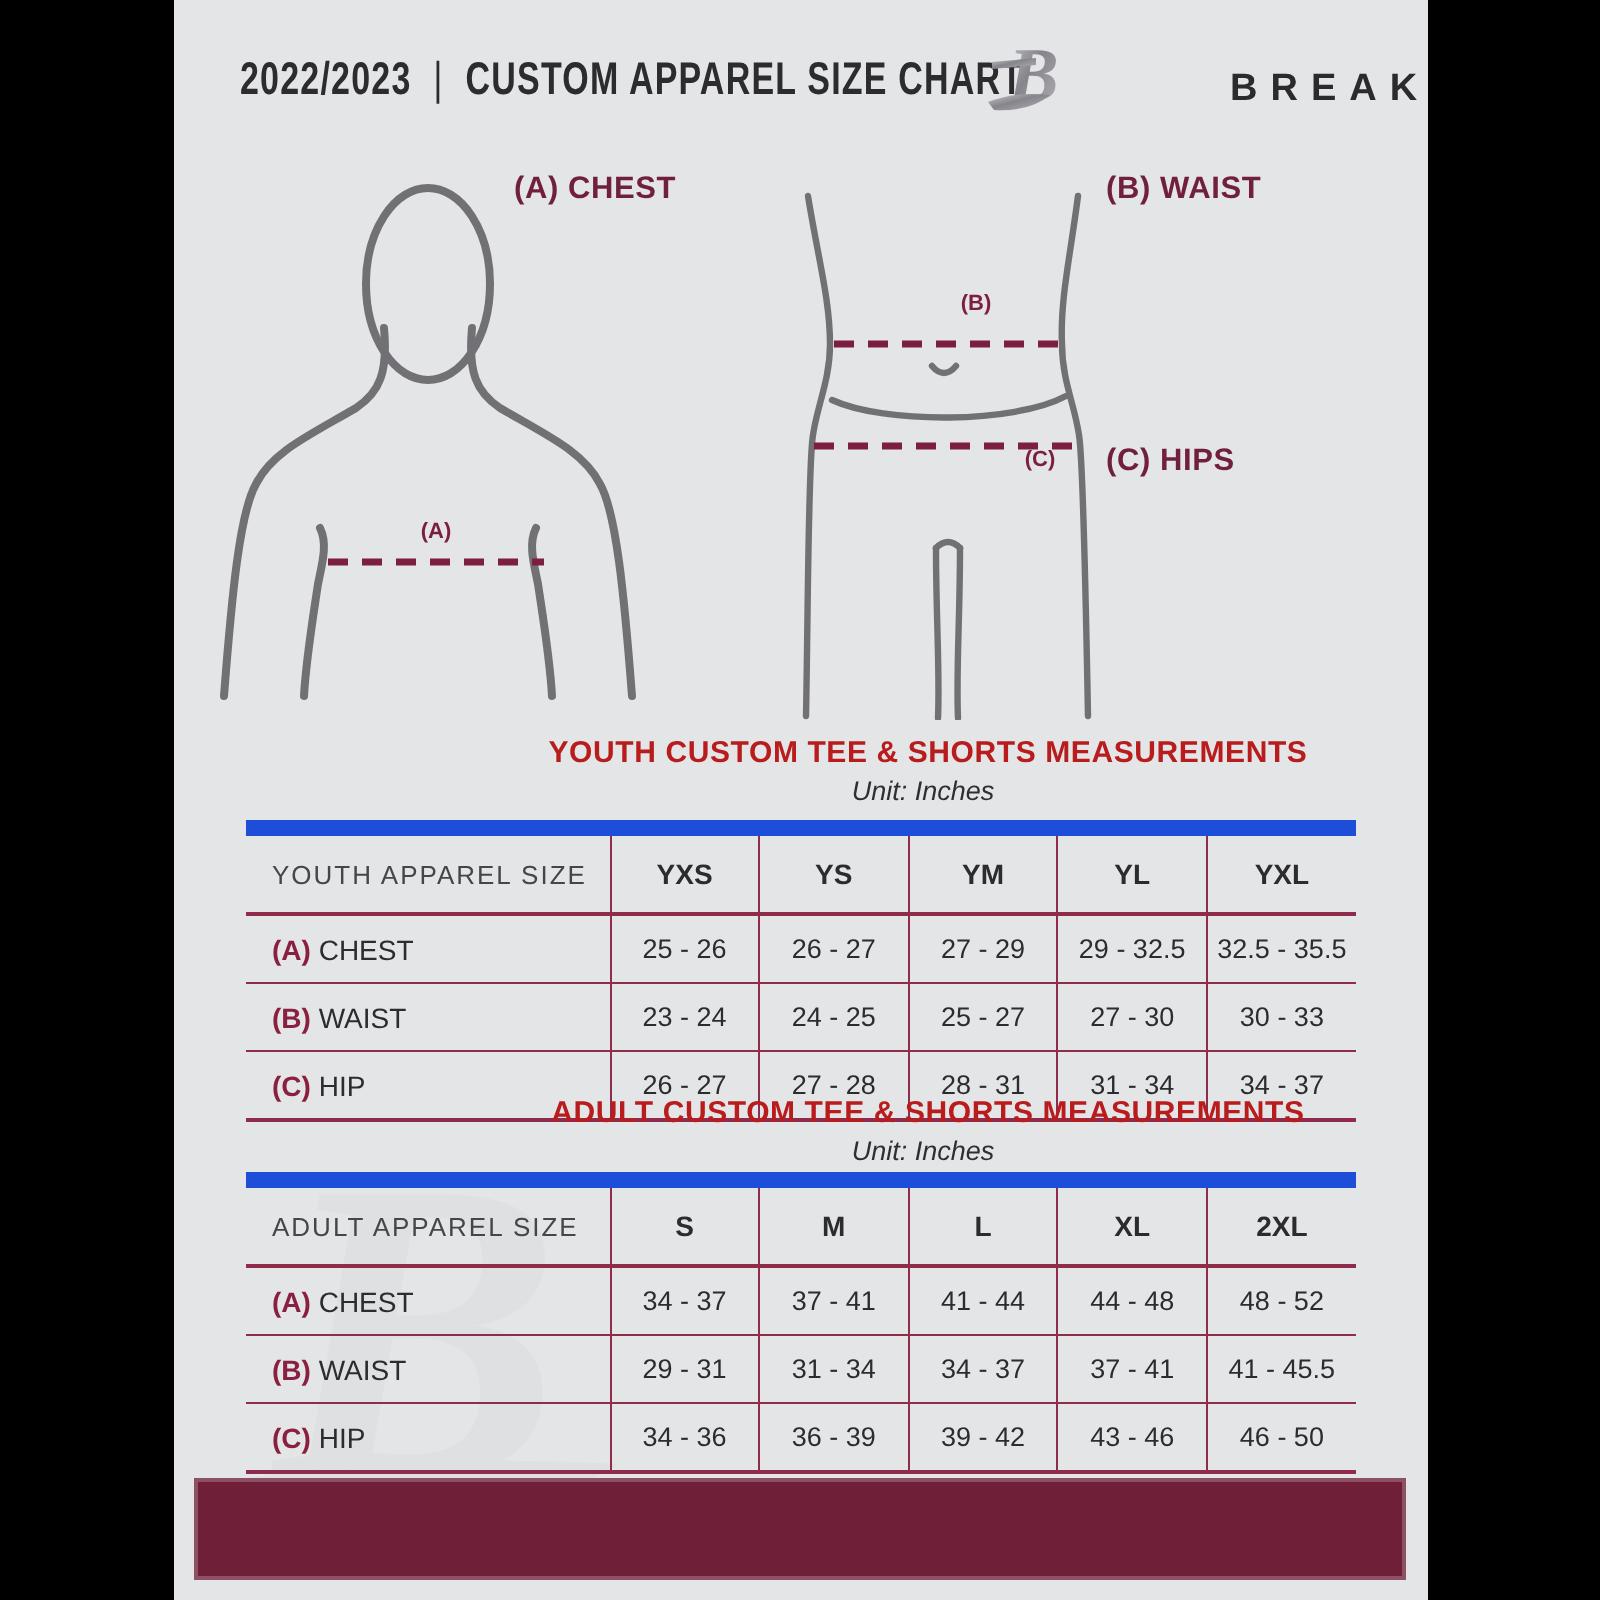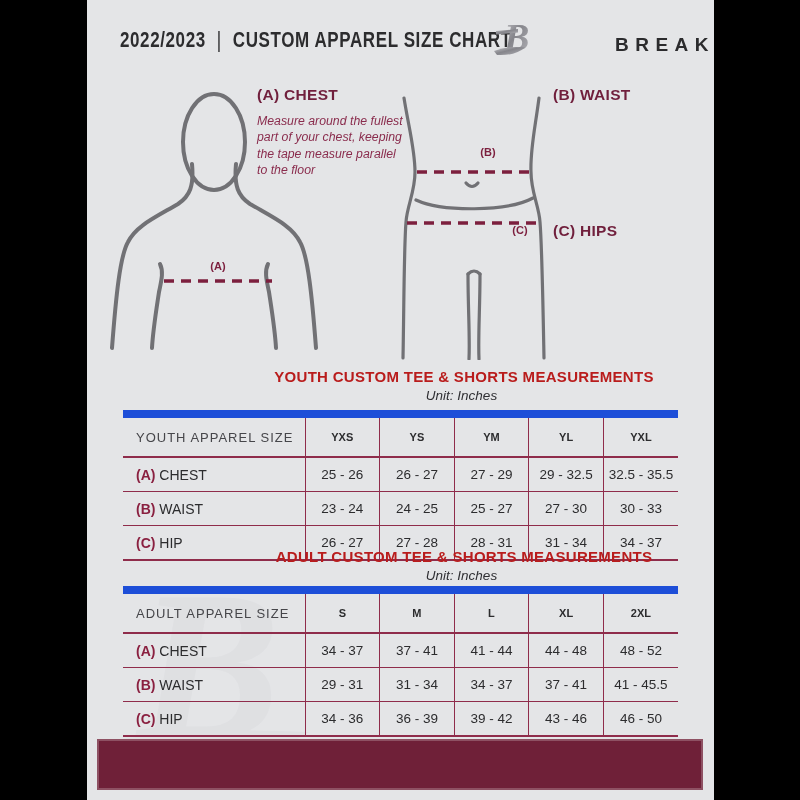--- a/index.html
+++ b/index.html
@@ -77,21 +77,21 @@
   .size-table th { height:36px; }
   .size-table td { height:31px; }
   .size-table thead th { border-top:8px solid #1d4ed8; border-bottom:2px solid #8f2c4b; }
   .size-table tbody td { border-bottom:1.5px solid #8f2c4b; }
   .size-table tbody tr:last-child td { border-bottom:2px solid #8f2c4b; }
   .size-table th + th, .size-table td + td { border-left:1.5px solid #8f2c4b; }
   .size-table th.col-label {
     text-align:left; padding-left:13px; font-weight:normal;
     font-size:13px; letter-spacing:1px; color:#46464a;
   }
-  .size-table th.col-size { font-size:11px; font-weight:bold; color:#2c2c2e; }
+  .size-table th.col-size { font-size:14px; font-weight:bold; color:#2c2c2e; }
   .size-table td.row-label { text-align:left; padding-left:13px; font-size:14px; color:#2c2c2e; }
   .size-table td.row-label .mk { color:#8a2040; font-weight:bold; }
   .size-table td.val { text-align:center; font-size:13.5px; color:#2c2c2e; }
 
   
   .footer-bar {
     position:absolute; left:10px; top:739px; width:602px; height:47px;
     background:#6f2038; border:2px solid rgba(255,255,255,.22); z-index:1;
   }
 
@@ -137,21 +137,20 @@
           <path d="M 58 180 C 62 188, 59 198, 57 208 C 54 228, 51 246, 50 264"></path>
           <path d="M 166 180 C 162 188, 165 198, 167 208 C 170 228, 173 246, 174 264"></path>
         </g>
         <line x1="62" y1="197" x2="170" y2="197" stroke="#7c1f3e" stroke-width="3.5" stroke-dasharray="10 7"></line>
       </svg>
       <span class="marker marker-a">(A)</span>
     </div>
 
     <div class="guide-block gb-chest">
       <h3 class="guide-h">(A) CHEST</h3>
-      <p class="guide-desc">Measure around the fullest part of your chest, keeping the tape measure parallel to the floor</p>
     </div>
 
     <div class="fig fig2">
       <svg width="170" height="276" viewBox="0 0 170 276" aria-hidden="true">
         <g fill="none" stroke="#717175" stroke-width="3.2" stroke-linecap="round">
           <path d="M 7 14 C 12 45, 18 66, 18 88 C 18 108, 10 122, 9 138 C 7 162, 7 222, 6 274"></path>
           <path d="M 142 14 C 138 45, 133 66, 134 88 C 134 108, 142 122, 143 138 C 145 162, 146 222, 147 274"></path>
           <path d="M 19 116 C 45 128, 110 128, 136 114"></path>
           <path d="M 69 99 Q 75 106, 81 99"></path>
           <path d="M 71 190 C 71 225, 73 252, 72 275"></path>

